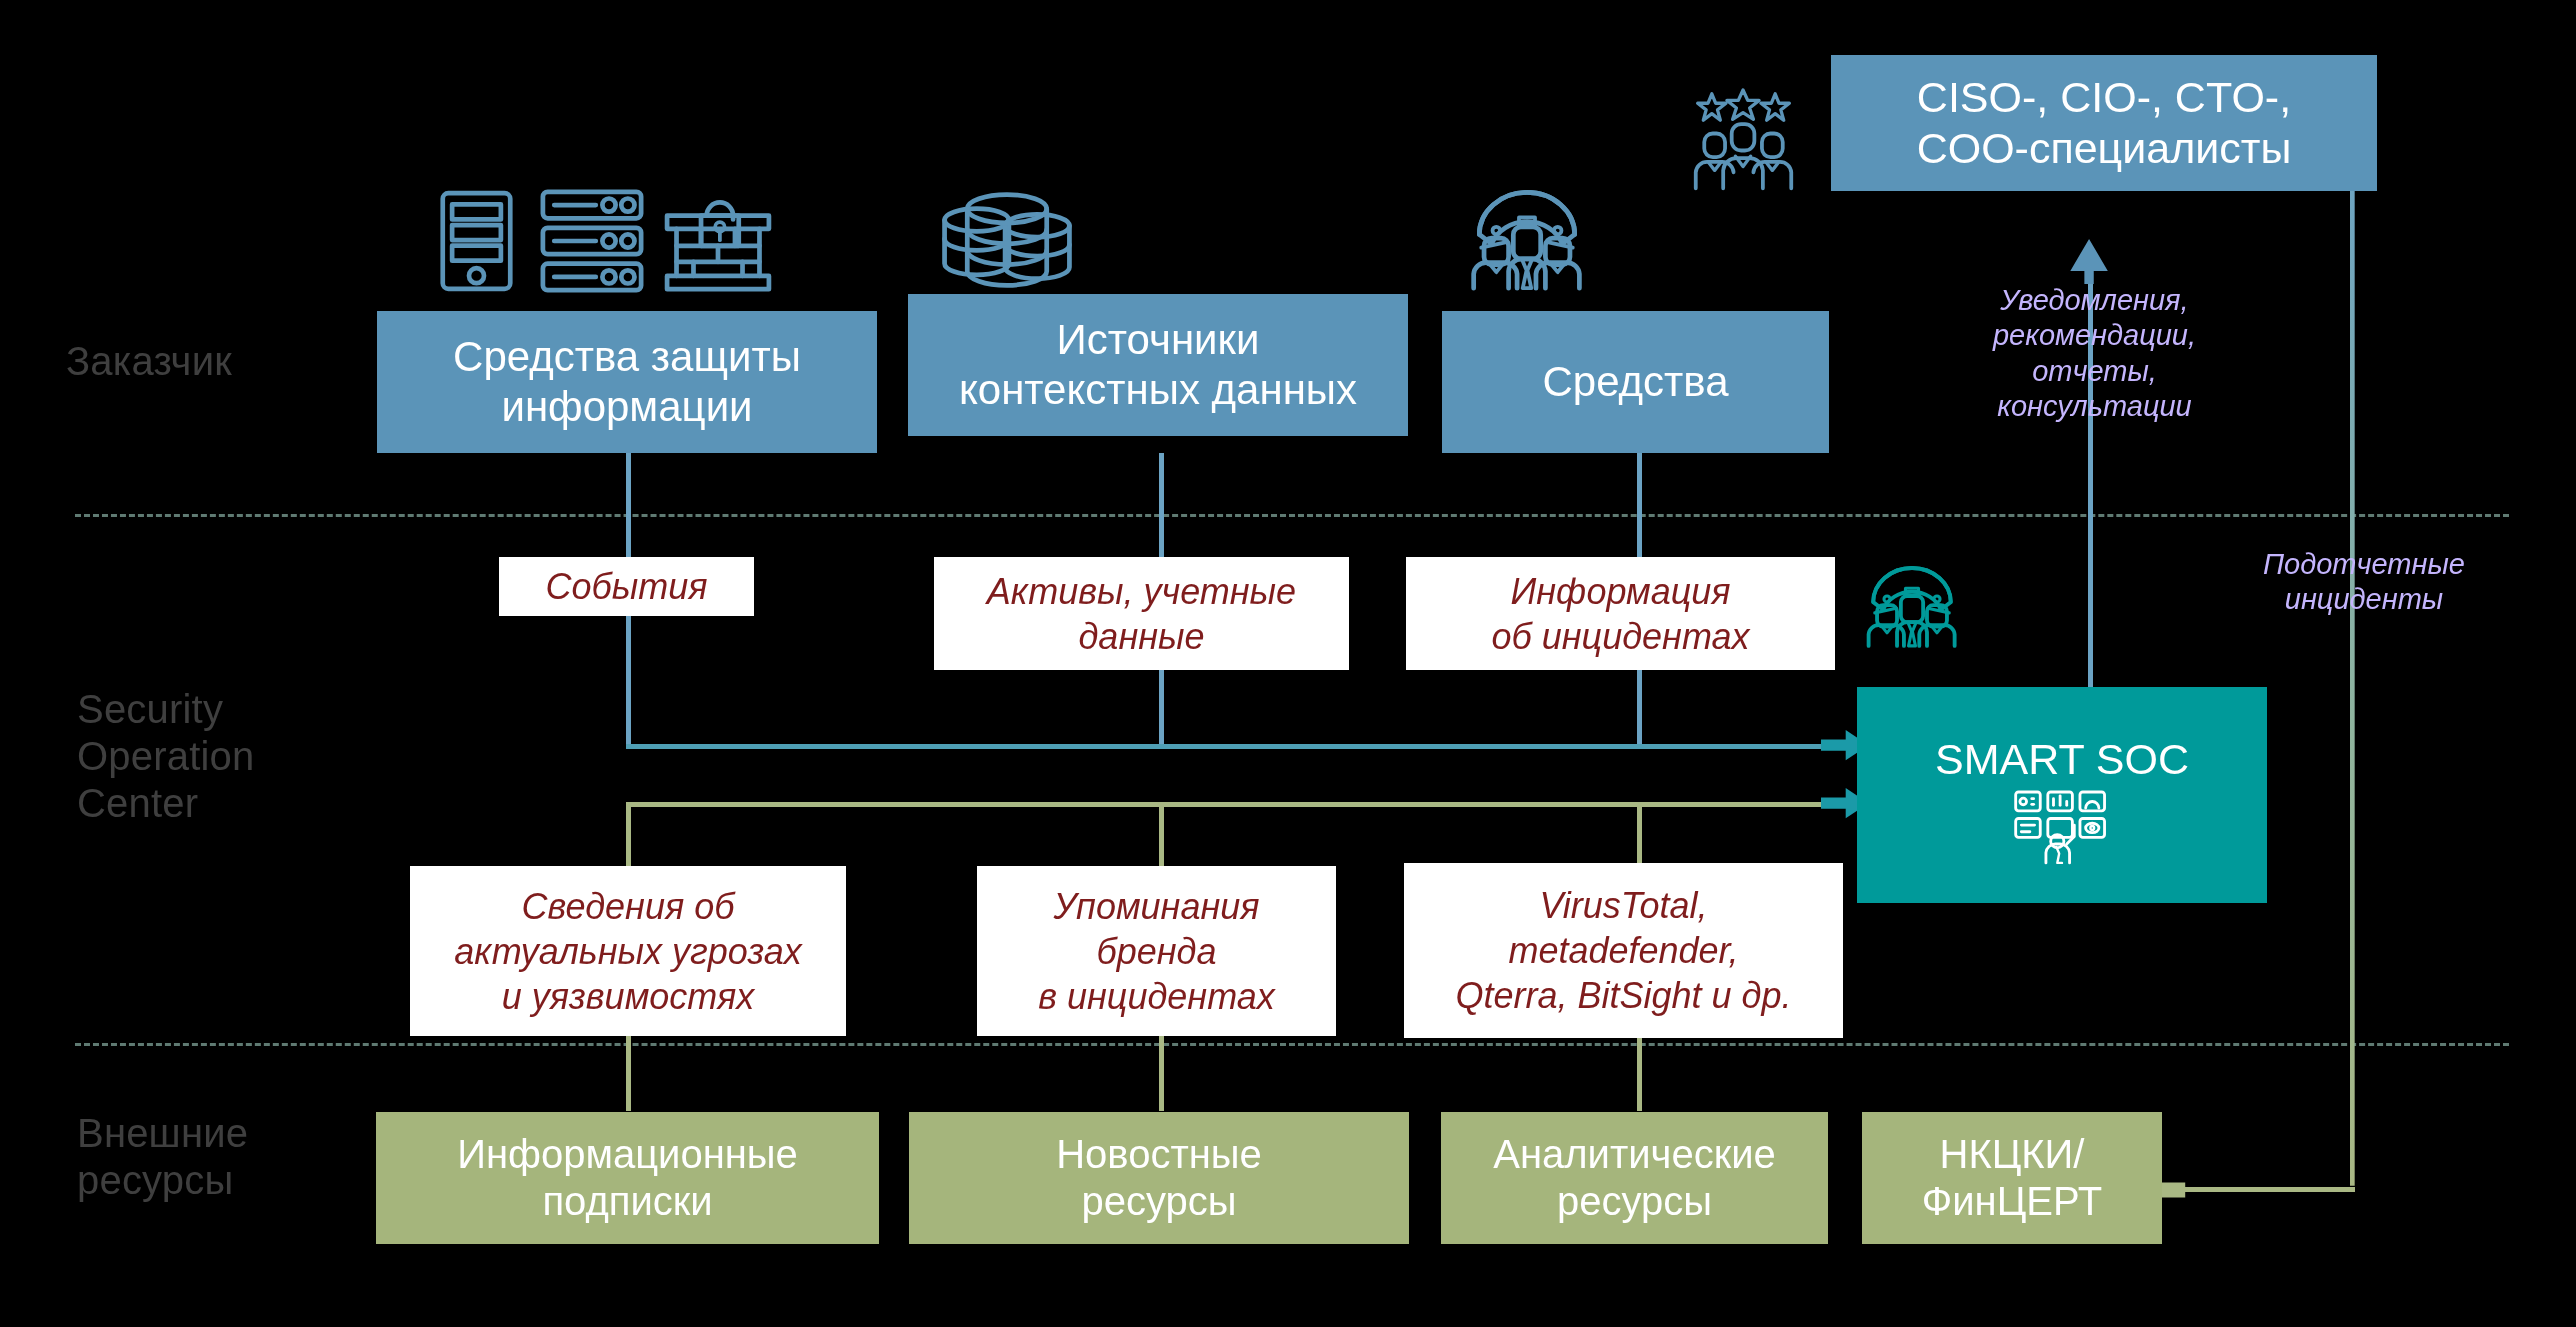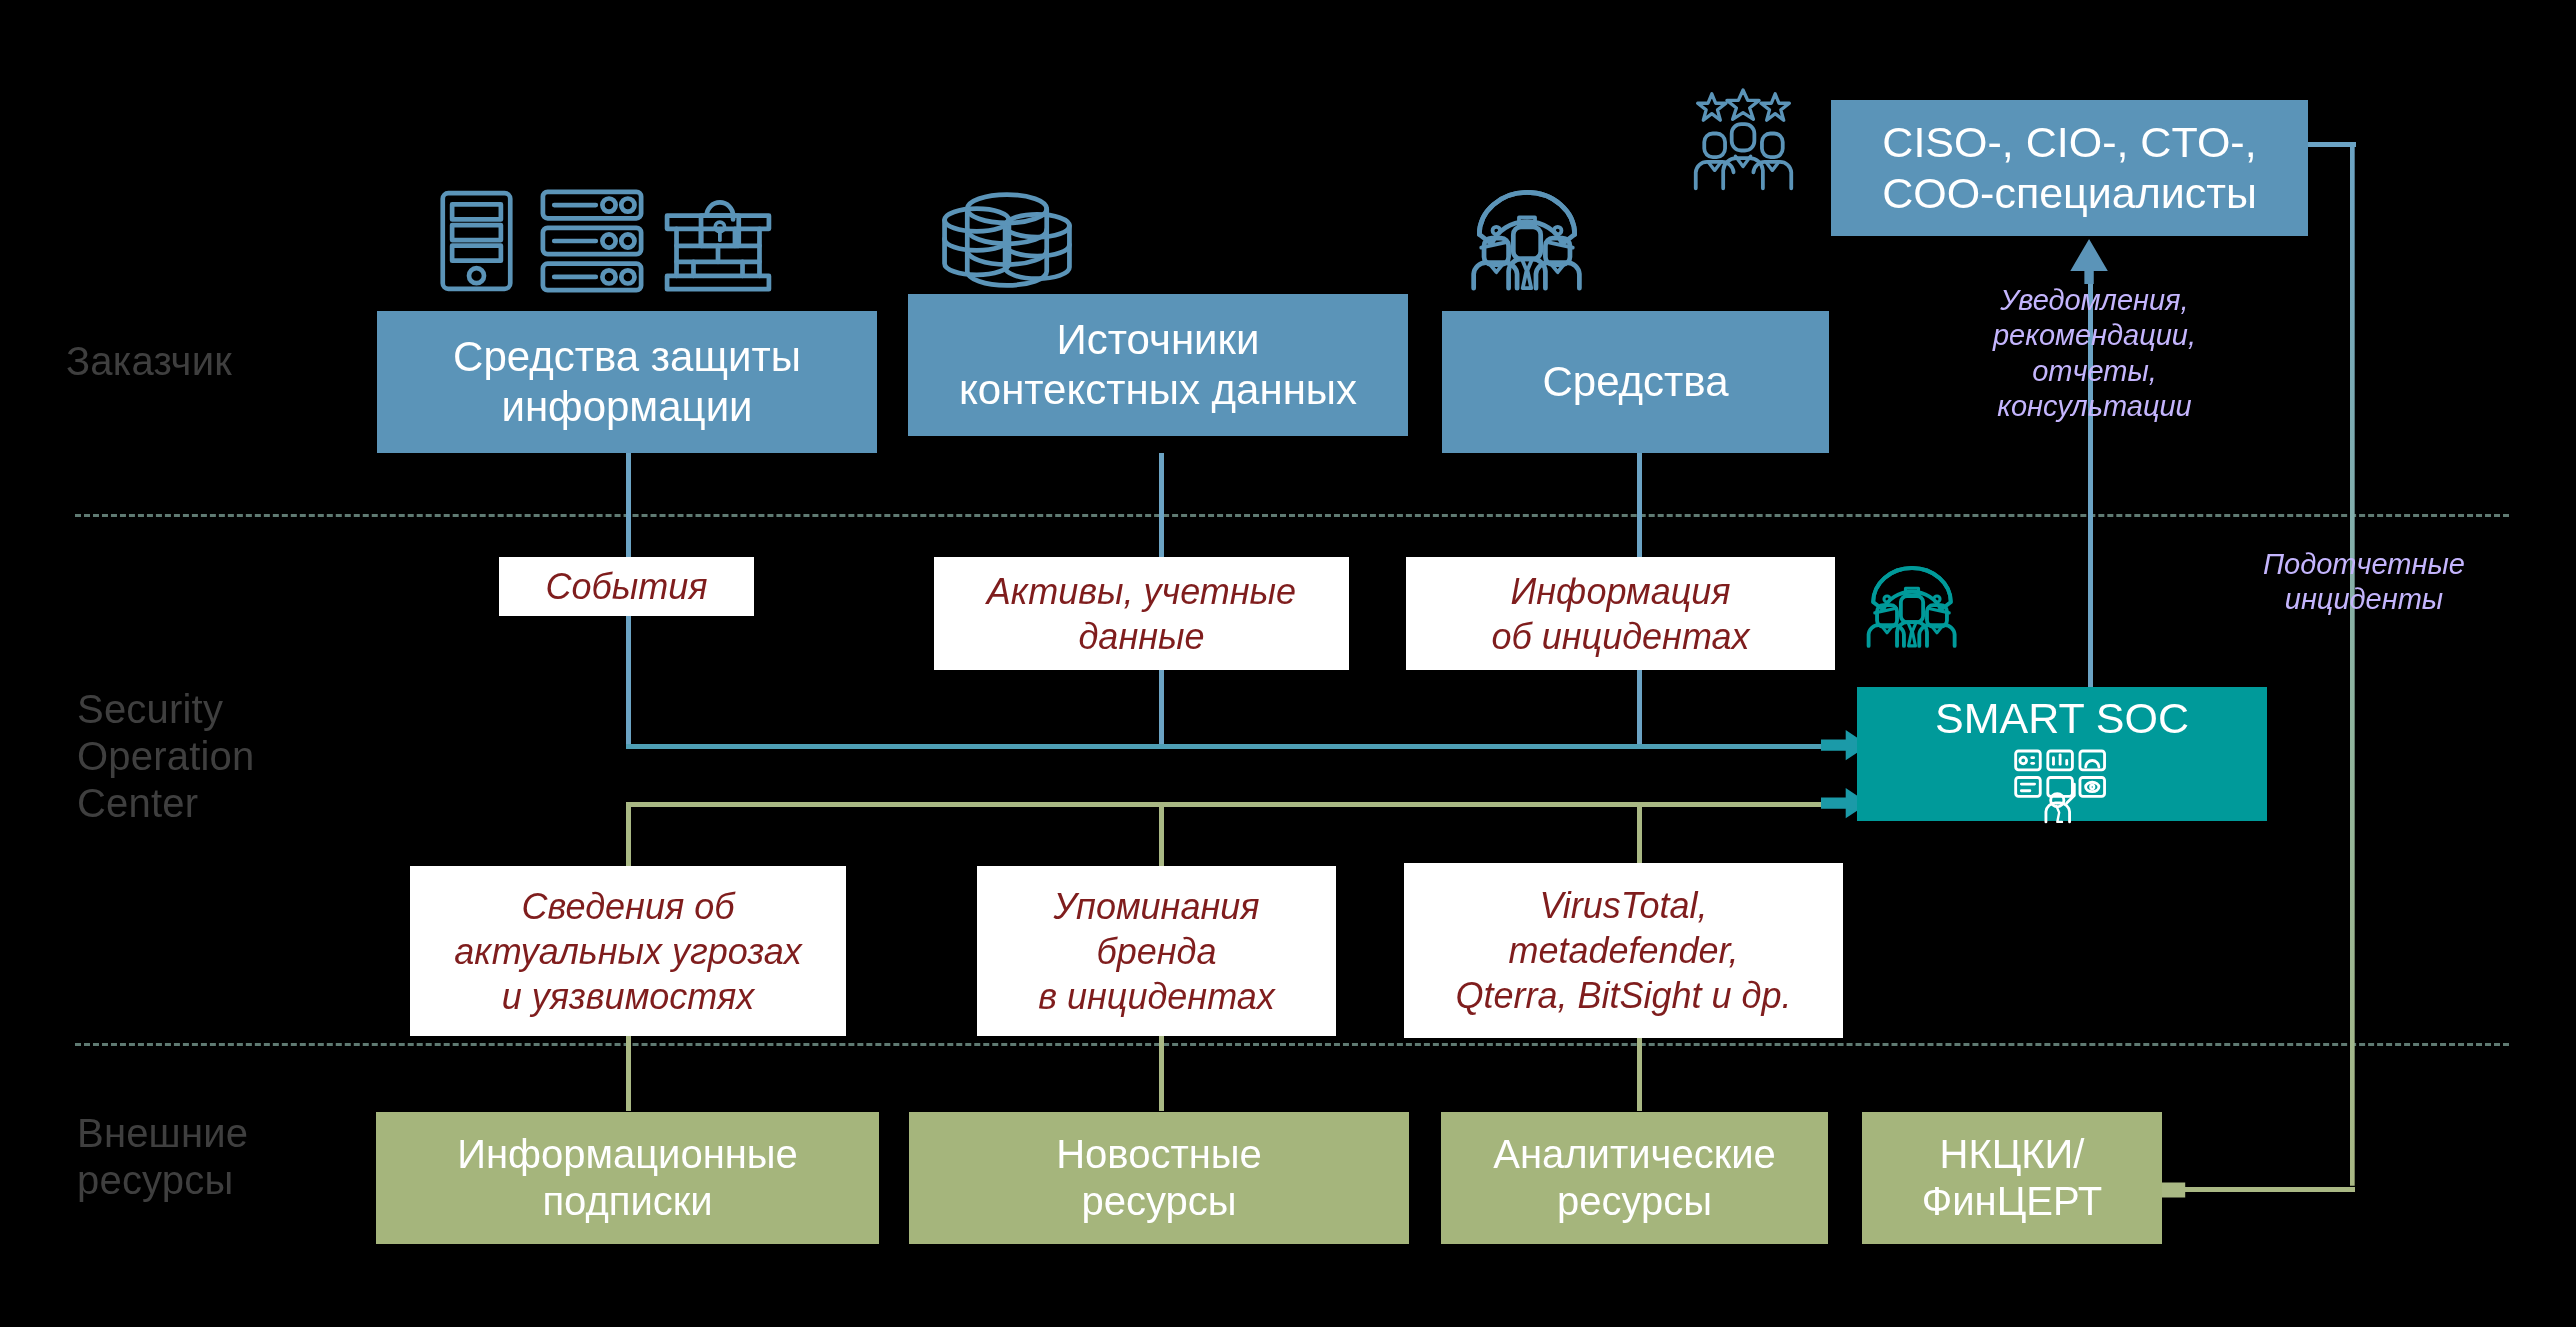--- a/index.html
+++ b/index.html
@@ -214,21 +214,21 @@
     <line x1="14" y1="62" x2="42" y2="56" stroke-width="4"></line>
     <line x1="83" y1="56" x2="111" y2="62" stroke-width="4"></line>
   </svg>
 
   <div class="abs box box-blue" style="left:377px;top:311px;width:500px;height:142px;">Средства защиты
 информации</div>
   <div class="abs box box-blue" style="left:908px;top:294px;width:500px;height:142px;">Источники
 контекстных данных</div>
   <div class="abs box box-blue" style="left:1442px;top:311px;width:387px;height:142px;">Средства</div>
 
-  <div class="abs box box-ciso" style="left:1831px;top:55px;width:477px;height:136px;margin-top:45px;">CISO-, CIO-, CTO-,
+  <div class="abs box box-ciso" style="left:1831px;top:55px;width:546px;height:136px;">CISO-, CIO-, CTO-,
 COO-специалисты</div>
 
   <div class="abs ital-note" style="left:1873px;top:283px;width:443px;">Уведомления,
 рекомендации,
 отчеты,
 консультации</div>
   <div class="abs ital-note" style="left:2161px;top:547px;width:406px;">Подотчетные
 инциденты</div>
 
   <div class="abs callout" style="left:499px;top:557px;width:255px;height:59px;">События</div>
@@ -240,21 +240,21 @@
   <div class="abs callout" style="left:410px;top:866px;width:436px;height:170px;">Сведения об
 актуальных угрозах
 и уязвимостях</div>
   <div class="abs callout" style="left:977px;top:866px;width:359px;height:170px;">Упоминания
 бренда
 в инцидентах</div>
   <div class="abs callout" style="left:1404px;top:863px;width:439px;height:175px;">VirusTotal,
 metadefender,
 Qterra, BitSight и др.</div>
 
-  <div class="abs box box-teal" style="left:1857px;top:687px;width:410px;height:134px;padding-top:7.5px;box-sizing:border-box;">
+  <div class="abs box box-teal" style="left:1857px;top:687px;width:410px;height:216px;padding-top:7.5px;box-sizing:border-box;">
     <span>SMART SOC</span>
     <svg class="icon icon-white" style="margin-top:5.7px;" width="104" height="74" viewBox="0 0 110 78">
       <rect x="6" y="2" width="26" height="20" rx="3" stroke-width="3"></rect>
       <circle cx="14" cy="12" r="3.5" stroke-width="3"></circle>
       <line x1="23" y1="9" x2="25" y2="9" stroke-width="3"></line>
       <line x1="23" y1="15" x2="25" y2="15" stroke-width="3"></line>
       <rect x="40" y="2" width="26" height="20" rx="3" stroke-width="3"></rect>
       <line x1="46" y1="16" x2="46" y2="9" stroke-width="3"></line>
       <line x1="53" y1="16" x2="53" y2="6" stroke-width="3"></line>
       <line x1="60" y1="16" x2="60" y2="12" stroke-width="3"></line>

